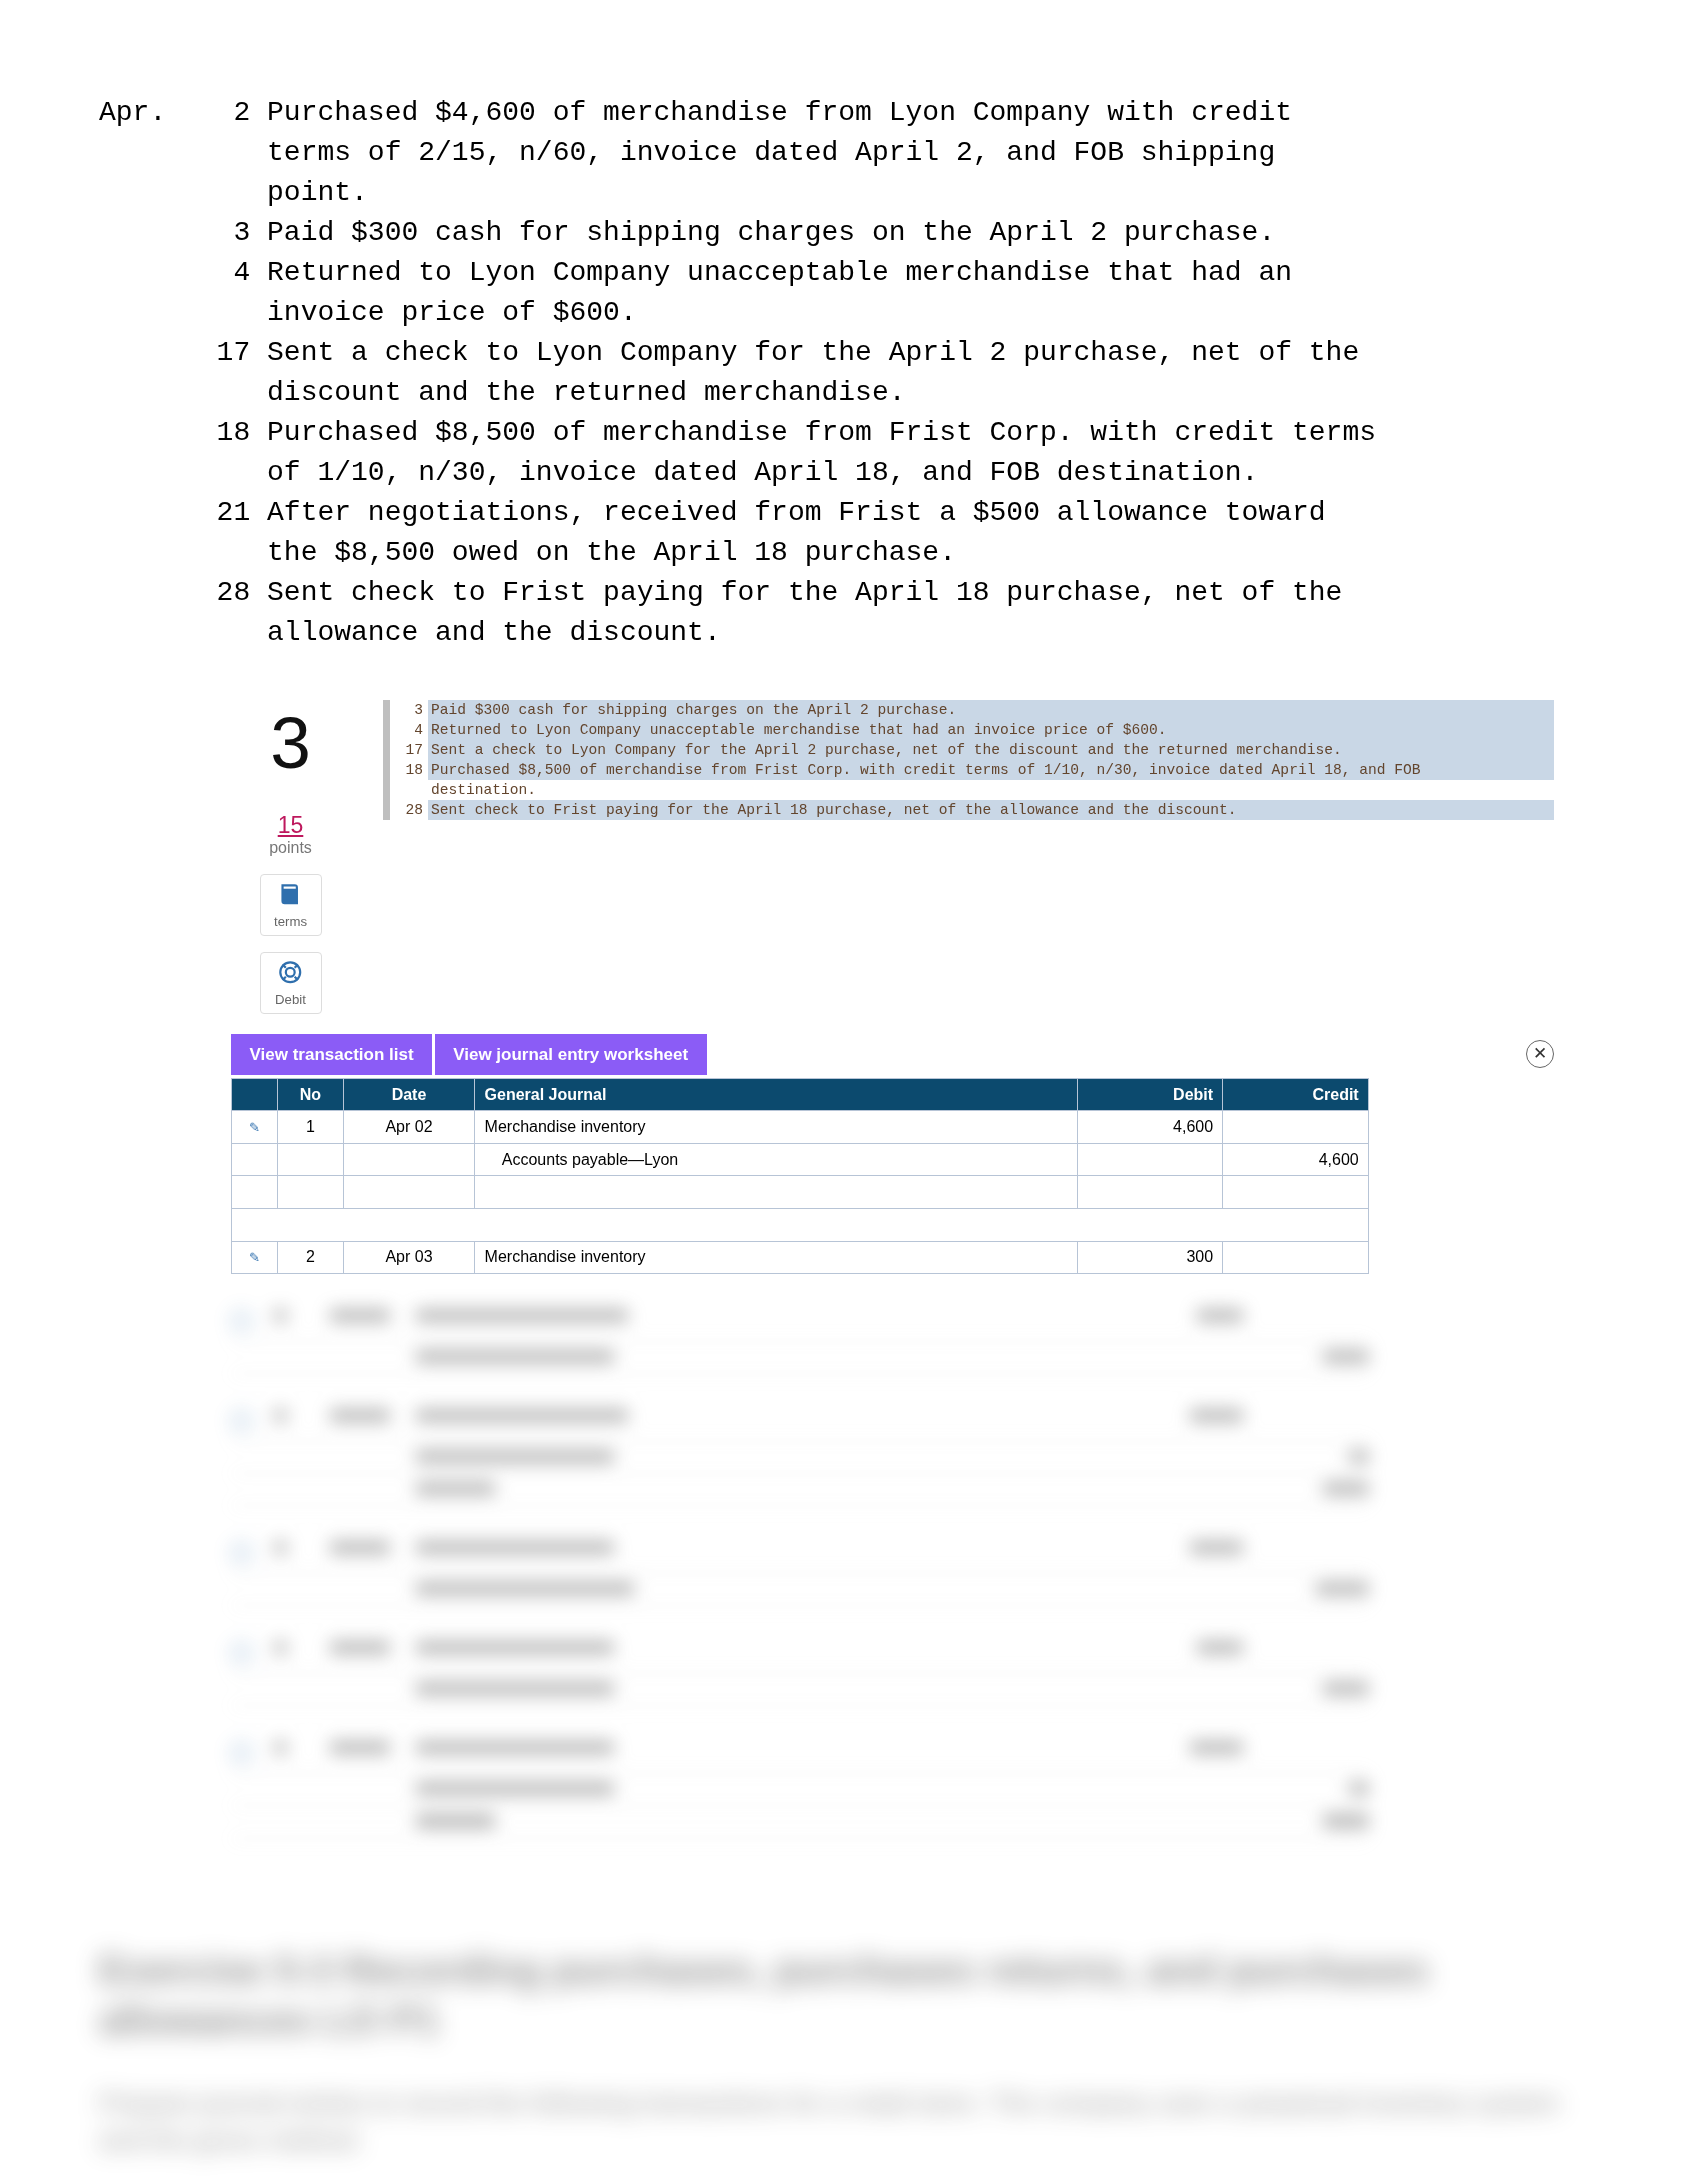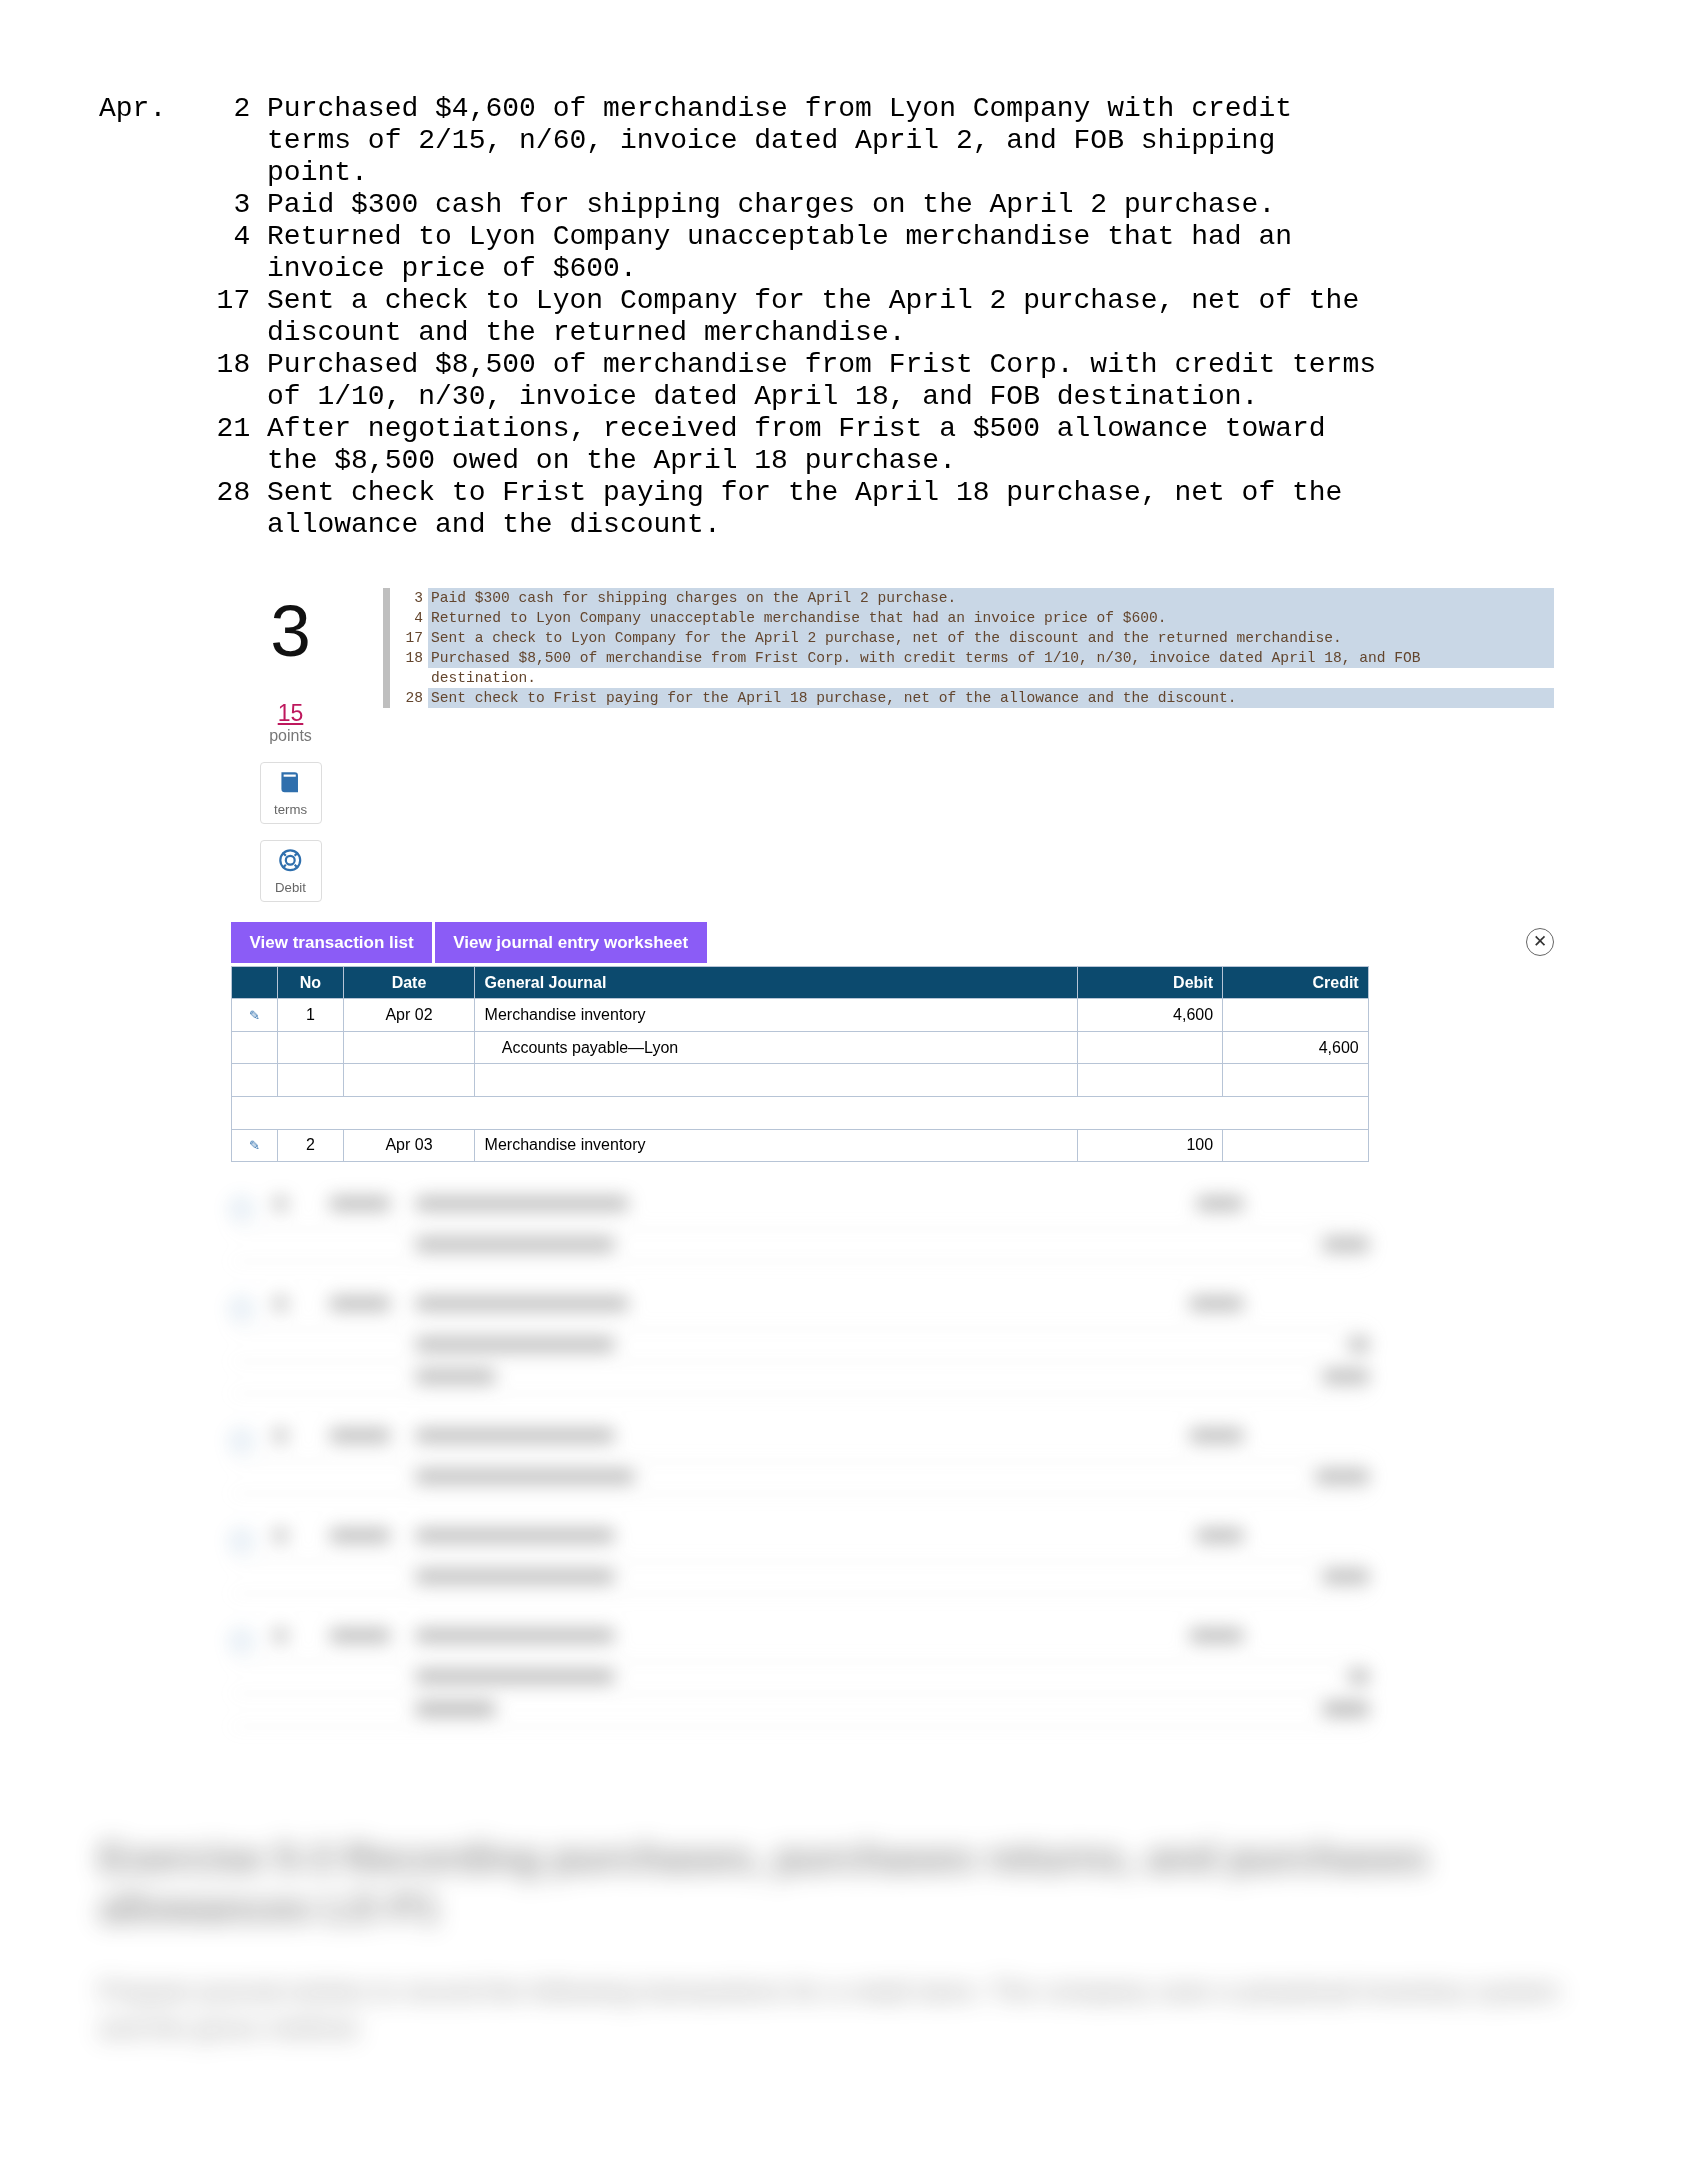--- a/index.html
+++ b/index.html
@@ -15,21 +15,21 @@
     min-height: 2183px;
     padding: 93px 99px 106px 99px;
     box-sizing: border-box;
     position: relative;
   }
 
   
   .trans-list {
     font-family: "Courier New", Courier, monospace;
     font-size: 28px;
-    line-height: 32px;
+    line-height: 40px;
     white-space: pre;
     color: #000;
     margin-bottom: 40px;
   }
 
   
   .content-wrap {
     width: 1462px;
     margin-left: 0;
   }
@@ -337,21 +337,21 @@
               <td class="amtcol"></td>
             </tr>
             <tr class="spacer">
               <td colspan="6"></td>
             </tr>
             <tr>
               <td class="editcol"><span class="pencil">✎</span></td>
               <td class="nocol">2</td>
               <td class="datecol">Apr 03</td>
               <td class="acctcol">Merchandise inventory</td>
-              <td class="amtcol">100</td>
+              <td class="amtcol">300</td>
               <td class="amtcol"></td>
             </tr>
           </tbody>
       </table>
     </div>
 
     <div class="blurred-rows">
       <div class="brow-group">
           <div class="brow">
             <span class="c1"><span class="bdot"></span></span>

